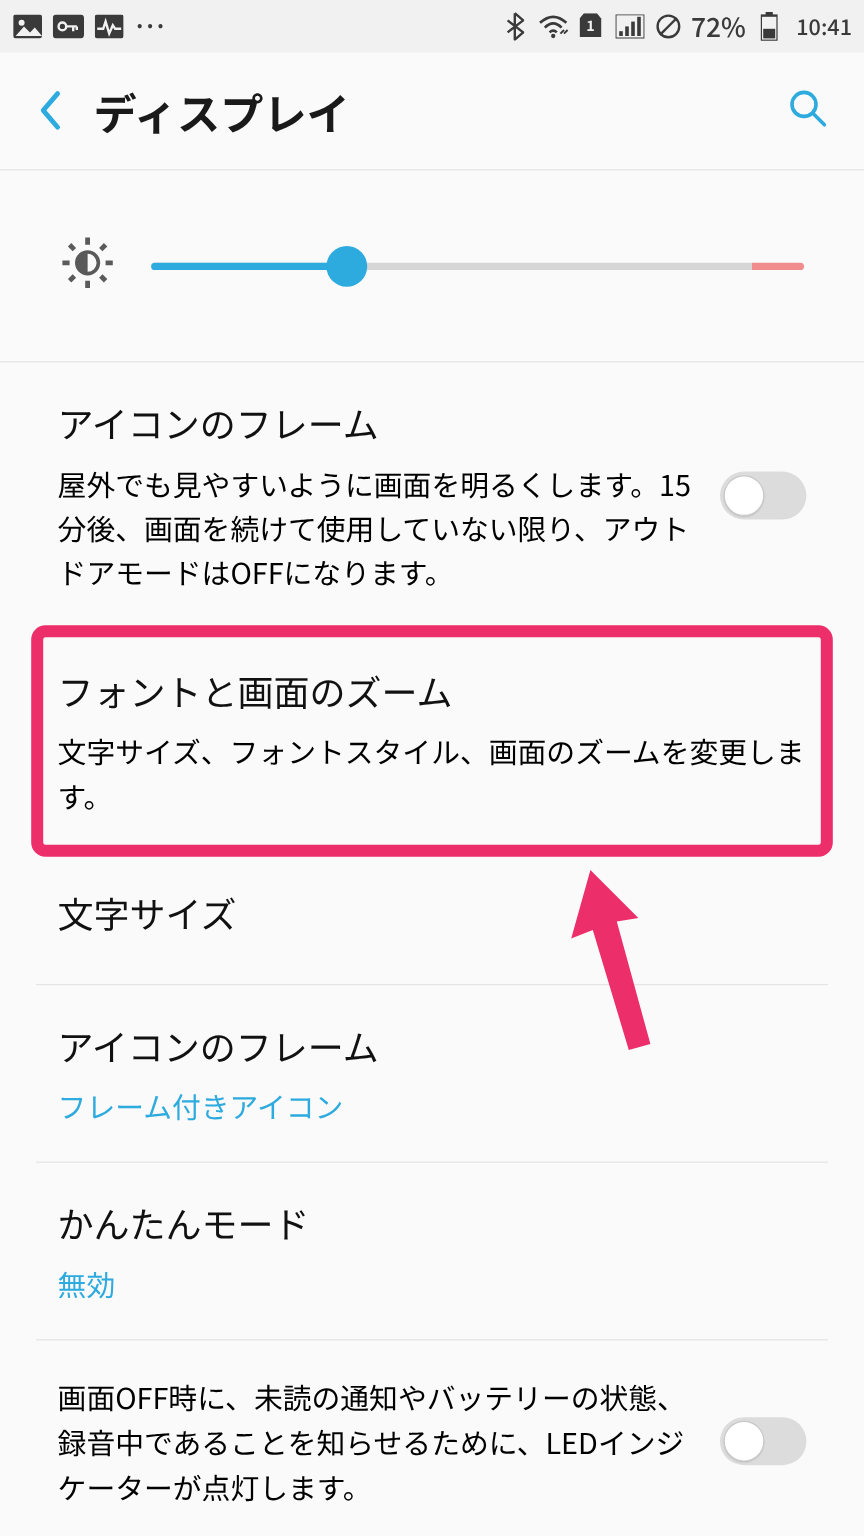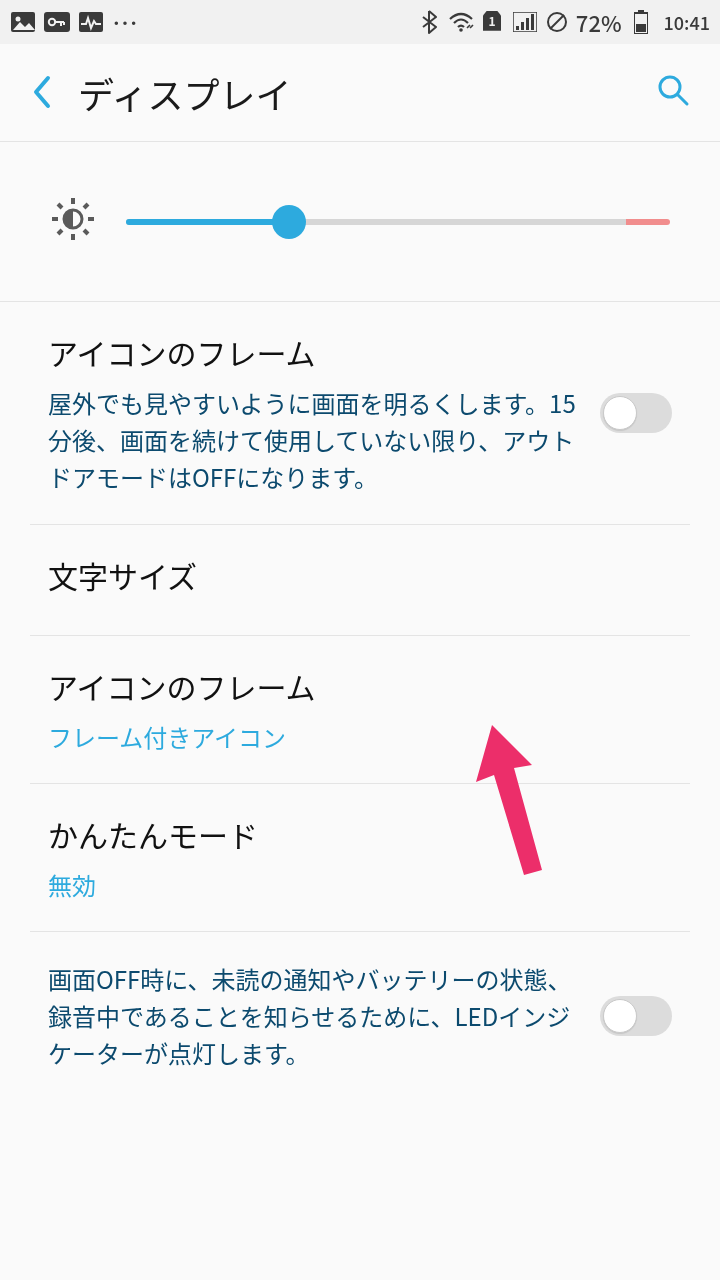--- a/index.html
+++ b/index.html
@@ -7,36 +7,36 @@
   
   .statusbar { height: 44px; background: #f1f1f1; display: flex; align-items: center; padding: 0 10px; font-size: 22px; color: #3a3a3a; }
   .statusbar .left { display: flex; gap: 8px; align-items:center; }
   .statusbar .right { margin-left: auto; display: flex; gap: 6px; align-items: center; font-weight: 500; }
   .stat-ic { width: 26px; height: 22px; display:inline-flex; align-items:center; justify-content:center; }
   .dots { font-size: 26px; letter-spacing: 2px; line-height: 1; }
   .clock { font-size: 18px; font-weight: 500; margin-left:4px; }
   
   .header { height: 98px; display: flex; align-items: center; padding: 0 30px; border-bottom: 1px solid #e4e4e4; background:#fafafa; }
   .back-chevron { color:#2daade; font-size: 40px; padding-right: 26px; line-height:1; }
-  .header-title { font-size: 36px; font-weight: 400; color:#1a1a1a; }
+  .header-title { font-size: 36px; font-weight: 700; color:#1a1a1a; }
   .search-btn { margin-left:auto; color:#2daade; }
   
   .brightness-row { padding: 54px 50px 54px 50px; display:flex; align-items:center; gap:30px; border-bottom: 1px solid #e4e4e4; }
   .sun-icon { color:#5a5a5a; }
   .slider { position: relative; flex:1; height: 24px; display:flex; align-items:center; }
   .track-bg { position:absolute; left:0; right:0; height:6px; background: linear-gradient(to right, #d6d6d6 0%, #d6d6d6 92%, #f18d8d 92%, #f18d8d 100%); border-radius:3px; }
   .track-fill { position:absolute; left:0; height:6px; background:#2daade; border-radius:3px; }
   .thumb { position:absolute; width:34px; height:34px; background:#2daade; border-radius:50%; top:50%; transform:translate(-50%,-50%); }
   
   .list { padding: 0 30px; }
   .item { padding: 28px 18px; border-bottom: 1px solid #e4e4e4; display:flex; align-items:flex-start; }
   .item:last-child { border-bottom:none; }
   .item-text { flex:1; }
   .item-title { font-size: 30px; color:#111; margin-bottom:10px; }
-  .item-sub { font-size: 24px; color:#0c4a6e; line-height:1.55; }
+  .item-sub { font-size: 24px; color:#000000; line-height:1.55; }
   .item-sub.link { color:#2daade; }
   .toggle { width:72px; height:40px; background:#dcdcdc; border-radius:20px; position:relative; margin-left:20px; flex-shrink:0; align-self:center;}
   .toggle .knob { width:34px; height:34px; background:#fff; border:1px solid #c9c9c9; border-radius:50%; position:absolute; top:3px; left:3px; box-shadow:0 1px 1px rgba(0,0,0,0.1);}
   
   .highlight-wrap { outline: 10px solid #ec2e6a; outline-offset:-6px; border-radius:8px; }
   
   .cursor-overlay { position:absolute; pointer-events:none; }
 </style>
 </head>
 <body>
@@ -158,20 +158,26 @@
   <div class="item">
     <div class="item-text">
       <div class="item-title">アイコンのフレーム</div>
       <div class="item-sub">屋外でも見やすいように画面を明るくします。15分後、画面を続けて使用していない限り、アウトドアモードはOFFになります。</div>
     </div>
     <div class="toggle">
         <div class="knob"></div>
       </div>
   </div>
 
+  <div class="item highlight-wrap">
+    <div class="item-text">
+      <div class="item-title">フォントと画面のズーム</div>
+      <div class="item-sub">文字サイズ、フォントスタイル、画面のズームを変更します。</div>
+    </div>
+  </div>
 
   <div class="item">
     <div class="item-text">
       <div class="item-title">文字サイズ</div>
     </div>
   </div>
 
   <div class="item">
     <div class="item-text">
       <div class="item-title">アイコンのフレーム</div>

